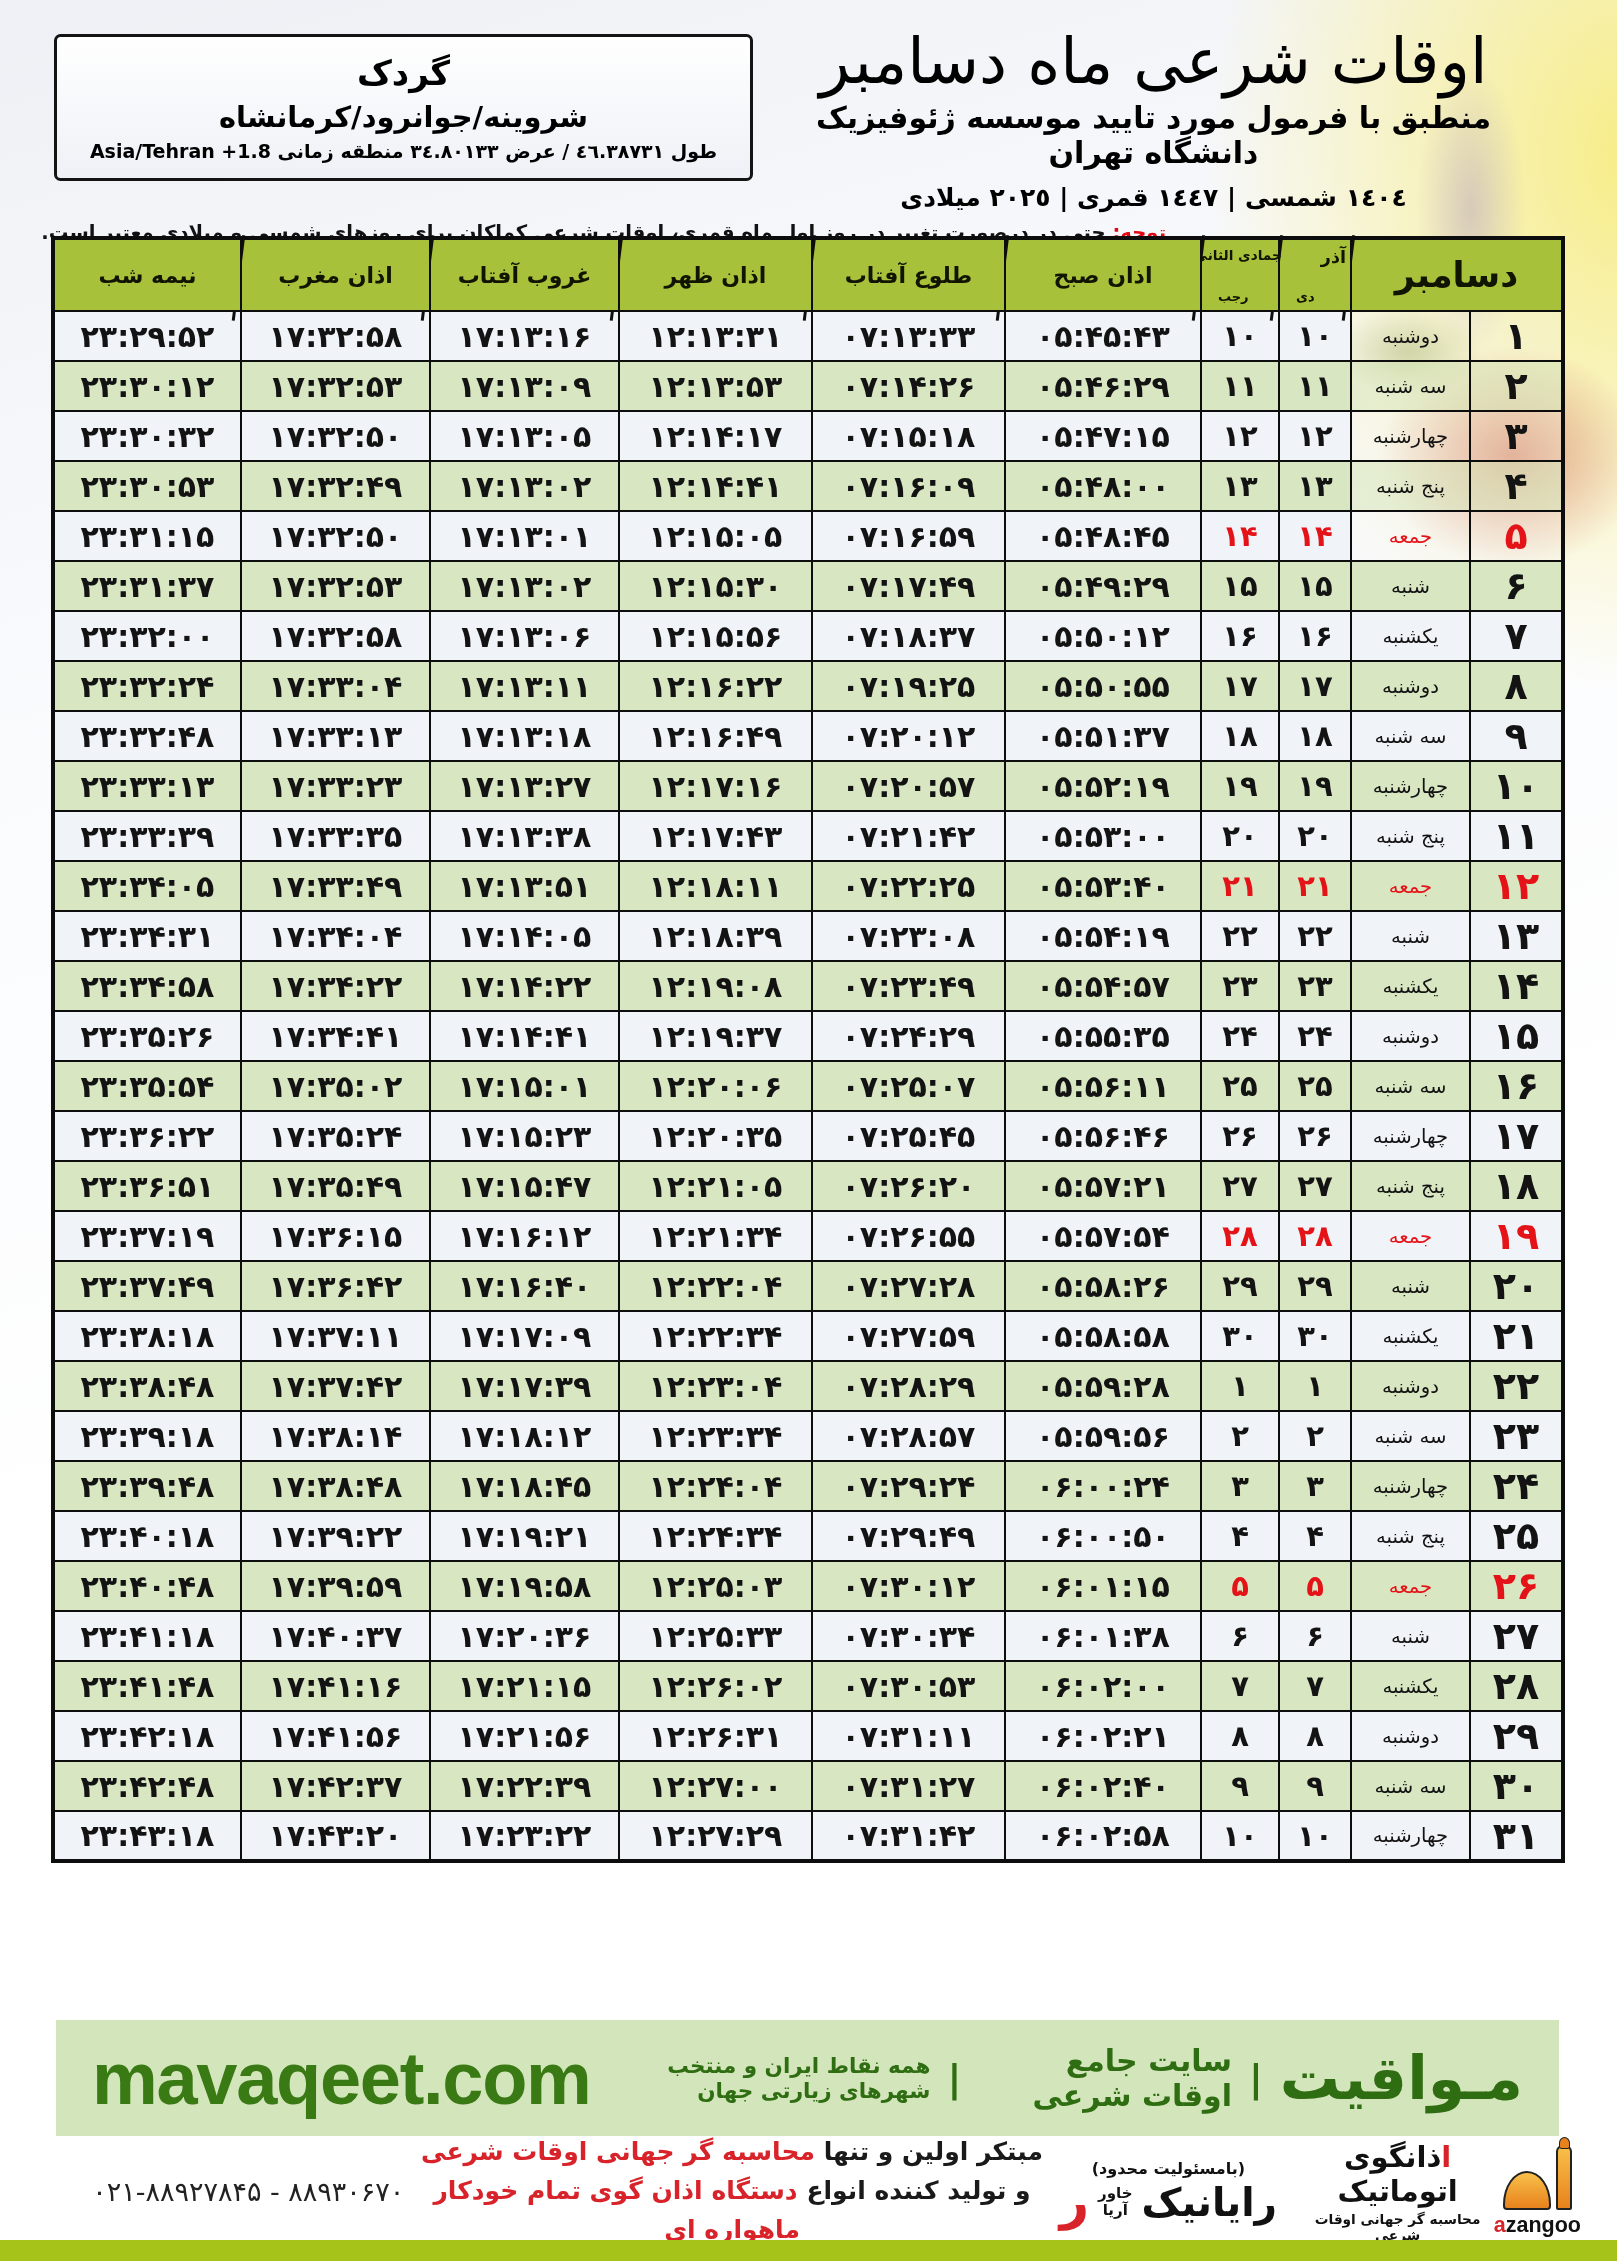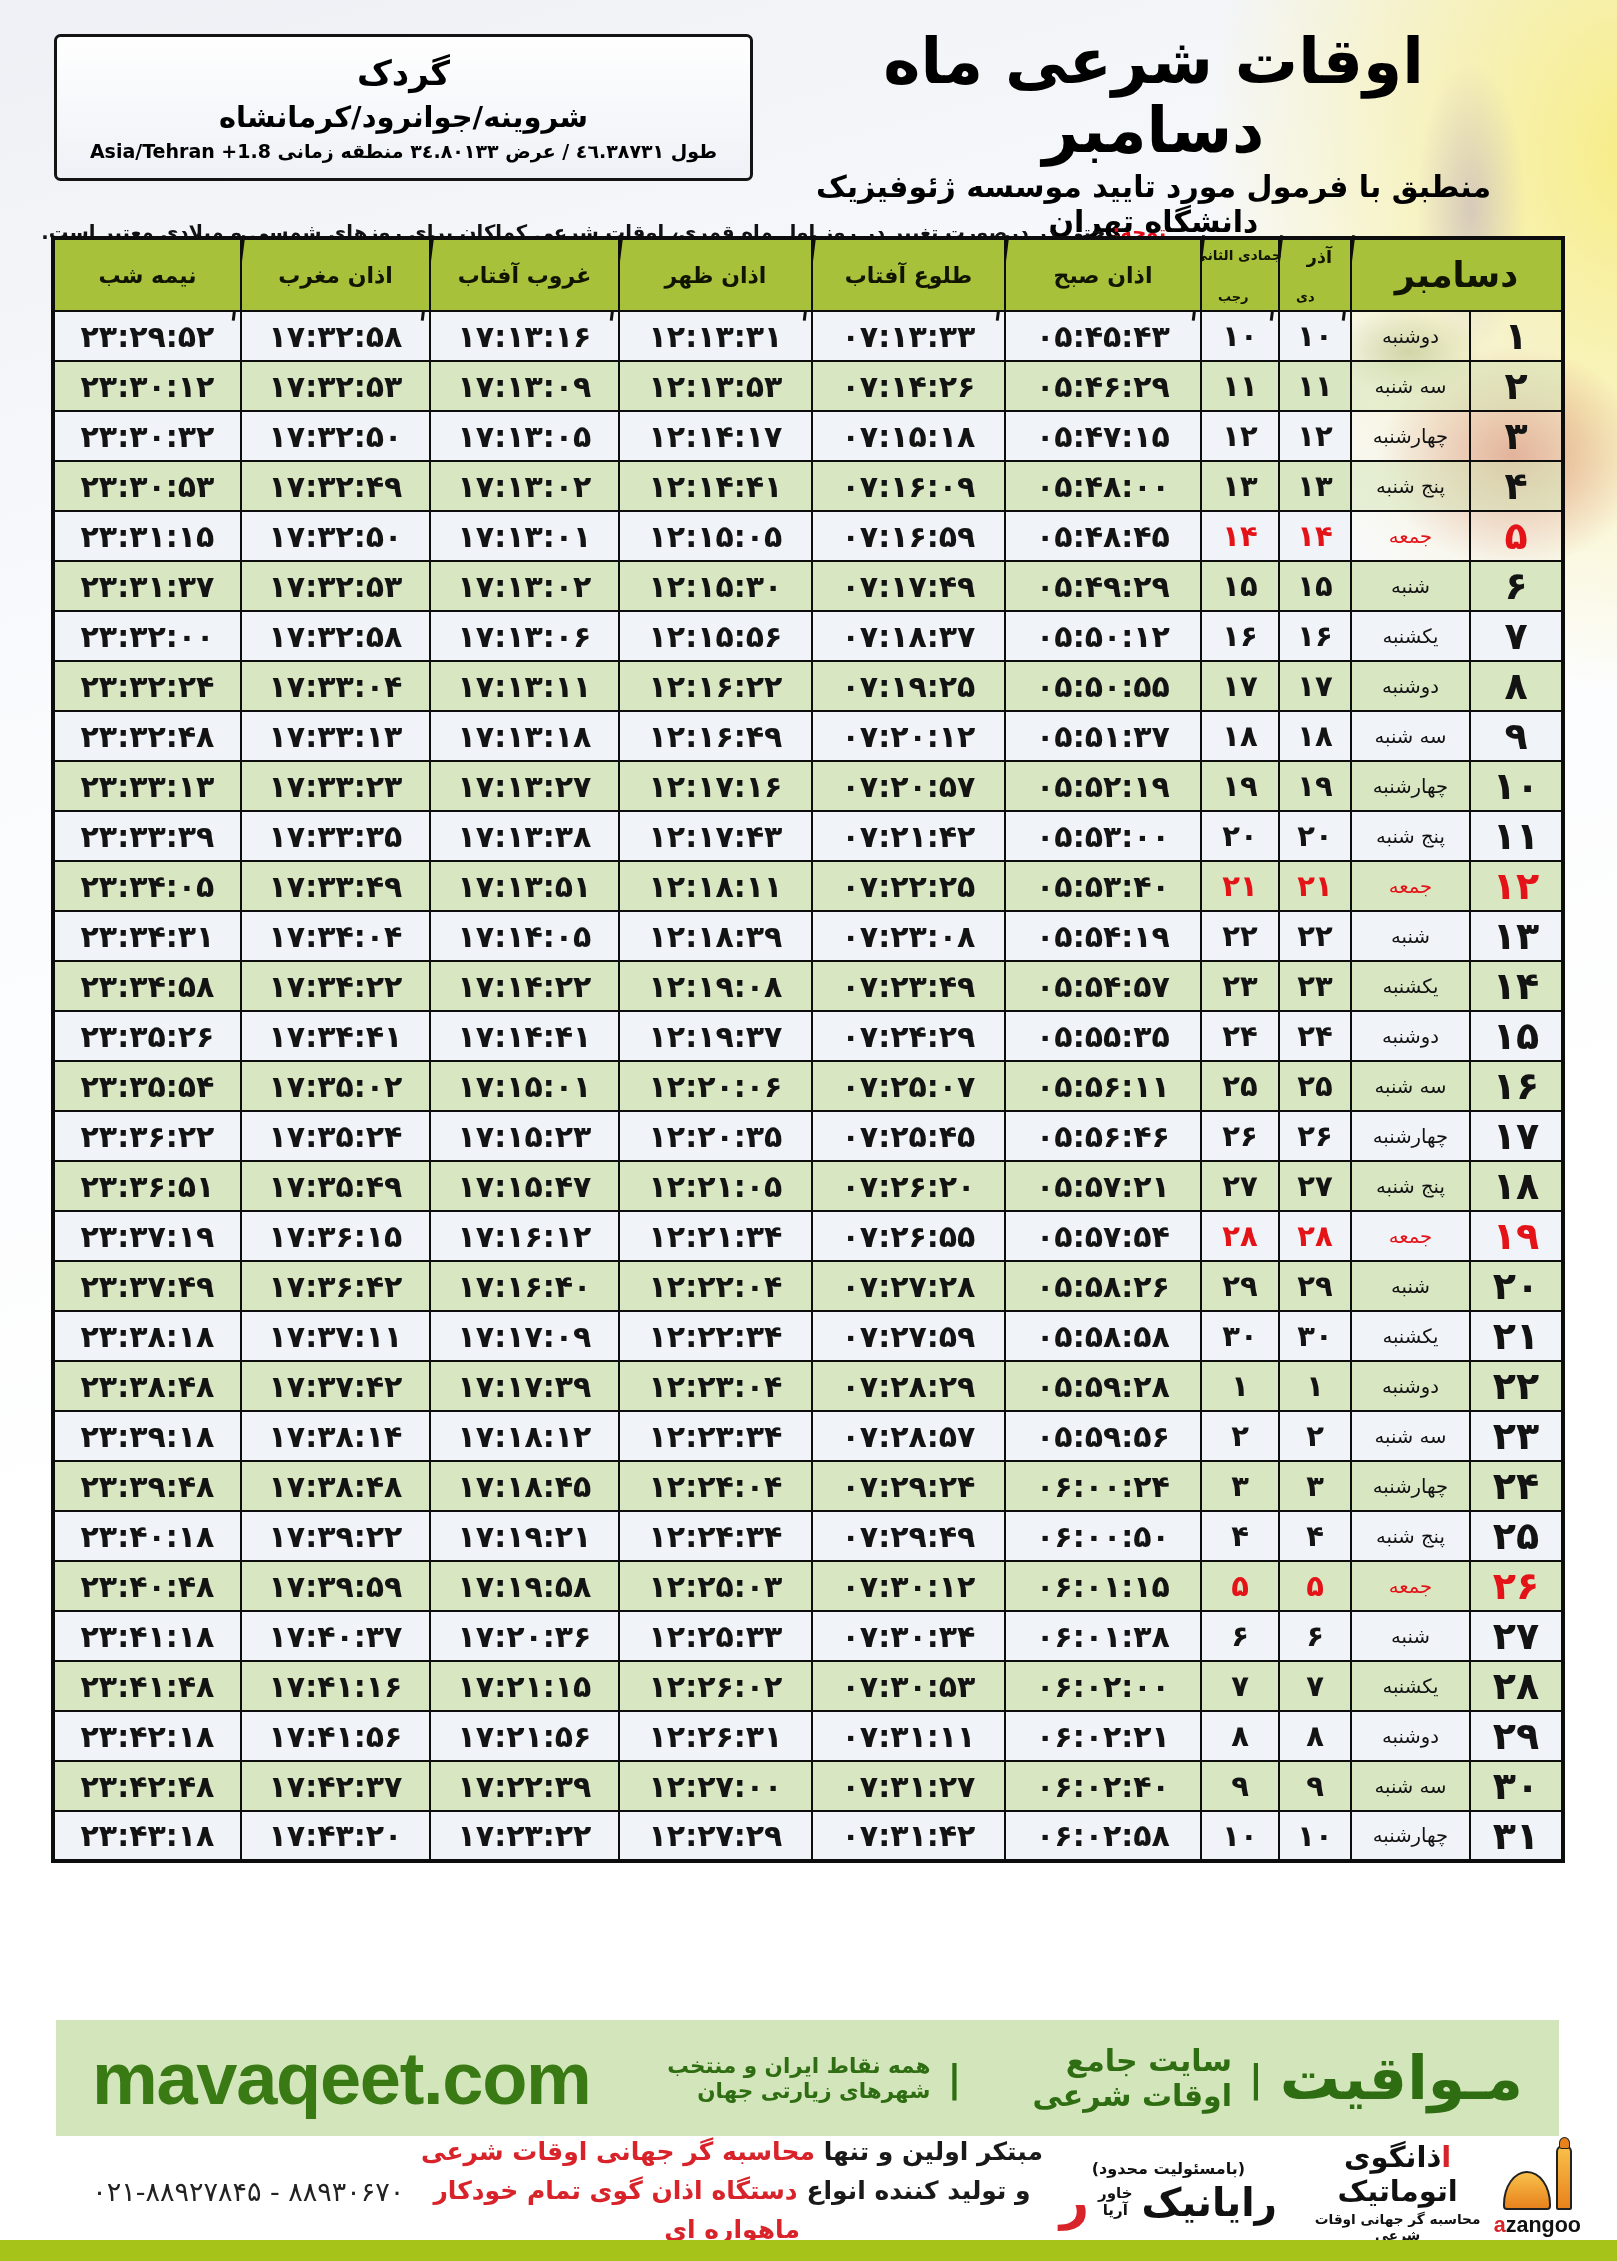--- a/index.html
+++ b/index.html
@@ -15,21 +15,21 @@
     position:absolute; top:0; right:0; width:522px; height:1096px; z-index:0;
     background:
       radial-gradient(ellipse 196px 163px at 80% 457px, rgba(198,78,52,0.50), rgba(198,78,52,0) 68%),
       radial-gradient(ellipse 104px 65px at 60% 352px, rgba(160,172,92,0.55), rgba(160,172,92,0) 70%),
       radial-gradient(ellipse 78px 209px at 72% 209px, rgba(168,148,192,0.42), rgba(168,148,192,0) 70%),
       radial-gradient(ellipse 600px 750px at 104% 14%, rgba(247,236,128,0.95), rgba(247,236,128,0) 72%);
   }
 
   
   .title-block { position:absolute; top:27px; right:72px; width:783px; text-align:center; z-index:2; color:#000; }
-  .main-title { font-size:63px; font-weight:bold; line-height:1.1; }
+  .main-title { font-size:63px; font-weight:normal; line-height:1.1; }
   .sub-title  { font-size:30px; font-weight:bold; margin-top:3.9px; }
   .dates-line { font-size:25px; font-weight:bold; margin-top:13px; }
 
   .loc-box {
     position:absolute; top:34px; left:55px; width:699px; height:147px; z-index:2;
     border:3.9px solid #141414; border-radius:6.5px;
     background:linear-gradient(180deg,#ffffff,#eef1f6);
     display:flex; flex-direction:column; justify-content:center; align-items:center; gap:6.5px;
     text-align:center; color:#000;
   }
@@ -46,21 +46,21 @@
   table.sheet, table.sheet td, table.sheet th { border:2.6px solid #0d0d0d; }
   table.sheet { border-width:4.6px; }
   thead th {
     height:73px; background:#a7c13a; position:relative;
     border-left:none; border-right:none; border-bottom:4.6px solid #0d0d0d;
     font-size:22px; font-weight:bold; color:#101400; vertical-align:middle;
   }
   thead th.th-dec { font-size:35px; }
   thead th .sep { position:absolute; left:-5.2px; top:-5.2px; width:3.3px; height:86px; background:#0d0d0d; transform:rotate(7deg); }
   thead th.th-months { font-size:18px; }
-  .m-top { position:absolute; top:6.5px; right:18px; font-size:17.6px; white-space:nowrap; }
+  .m-top { position:absolute; top:6.5px; right:4px; font-size:17.6px; white-space:nowrap; }
   .m-bot { position:absolute; bottom:6.5px; left:16px; font-size:13px; }
   thead th.th-hijri .m-top { font-size:13.7px; right:-3.9px; }
 
   tbody td { height:50px; border-top-width:4.6px; border-bottom-width:4.6px; text-align:center; vertical-align:middle; color:#131313; padding:0; }
   tbody tr.white td { background:#f0f3f7; }
   tbody tr.green td { background:#d8e6c2; }
   
   tbody tr.photo.white td.day-cell, tbody tr.photo.white td.weekday-cell { background:rgba(240,243,247,0.22); }
   tbody tr.photo.green td.day-cell, tbody tr.photo.green td.weekday-cell { background:rgba(216,230,194,0.62); }
   td.time-cell { font-size:30px; font-weight:bold; }

